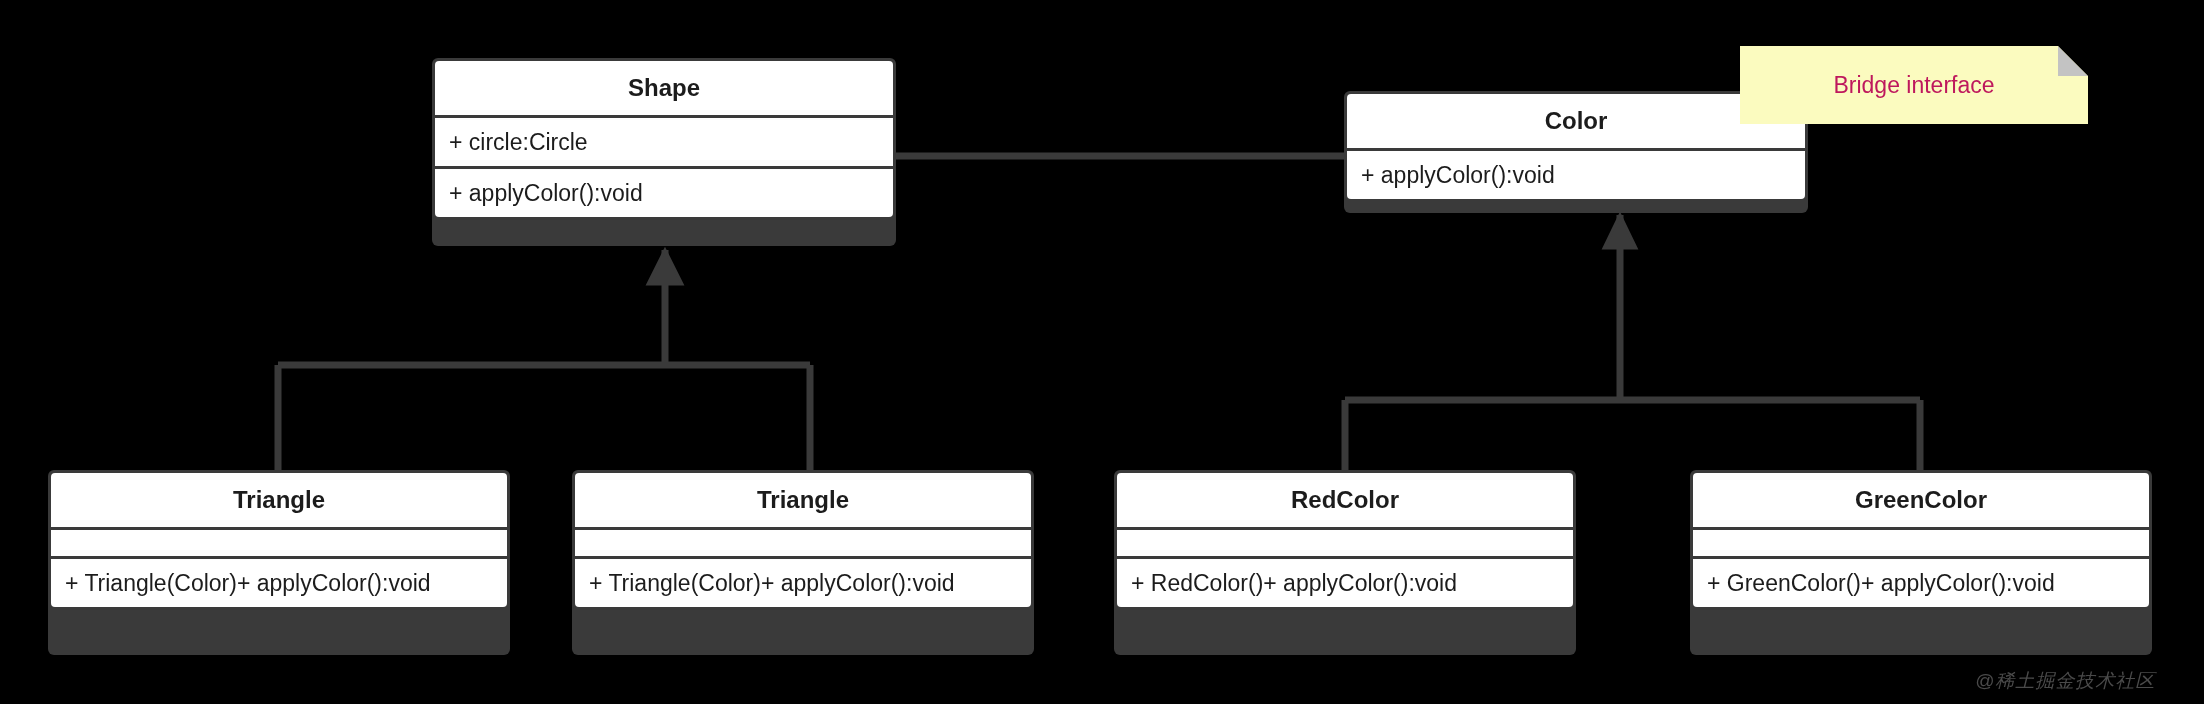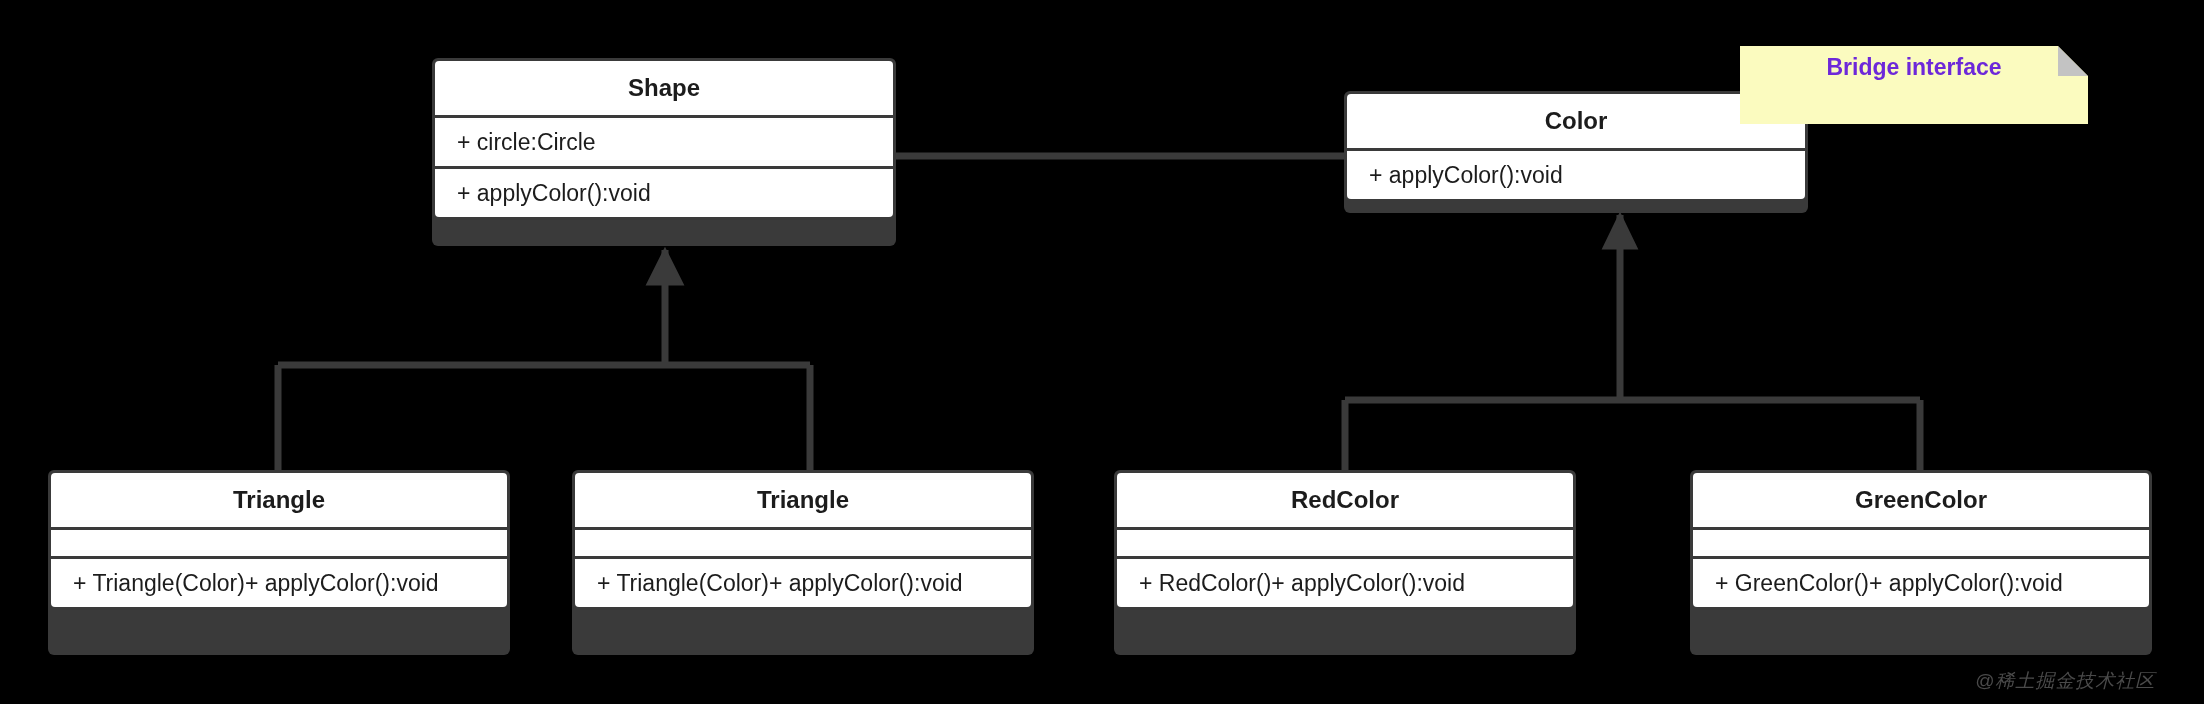--- a/index.html
+++ b/index.html
@@ -49,48 +49,48 @@
     font-weight: bold;
     font-size: 24px;
     line-height: 1.15;
     padding: 13px 8px 13px 8px;
     border-radius: 4px 4px 0 0;
   }
   .uml-attrs, .uml-ops {
     text-align: left;
     font-size: 23px;
     line-height: 1.32;
-    padding: 9px 12px 9px 22px;
+    padding: 9px 12px 9px 14px;
     font-weight: normal;
   }
   .uml-ops {
     border-radius: 0 0 4px 4px;
   }
   .uml-sep {
     height: 3px;
     background: #3a3a3a;
     flex: 0 0 auto;
   }
   .uml-attrs.empty {
     min-height: 26px;
   }
   .attr-line { white-space: nowrap; }
 
   
   .uml-note {
     position: absolute;
     background: #fbfbbf;
-    color: #6d28d9;
+    color: #be185d;
     font-size: 23px;
     display: flex;
+    align-items: center;
     justify-content: center;
     box-sizing: border-box;
     padding: 8px 18px;
     clip-path: polygon(0 0, calc(100% - 30px) 0, 100% 30px, 100% 100%, 0 100%);
-    font-weight: bold;
   }
   .note-fold {
     position: absolute;
     top: 0;
     right: 0;
     width: 30px;
     height: 30px;
     background: #c3c3c3;
     clip-path: polygon(0 0, 100% 100%, 0 100%);
   }

